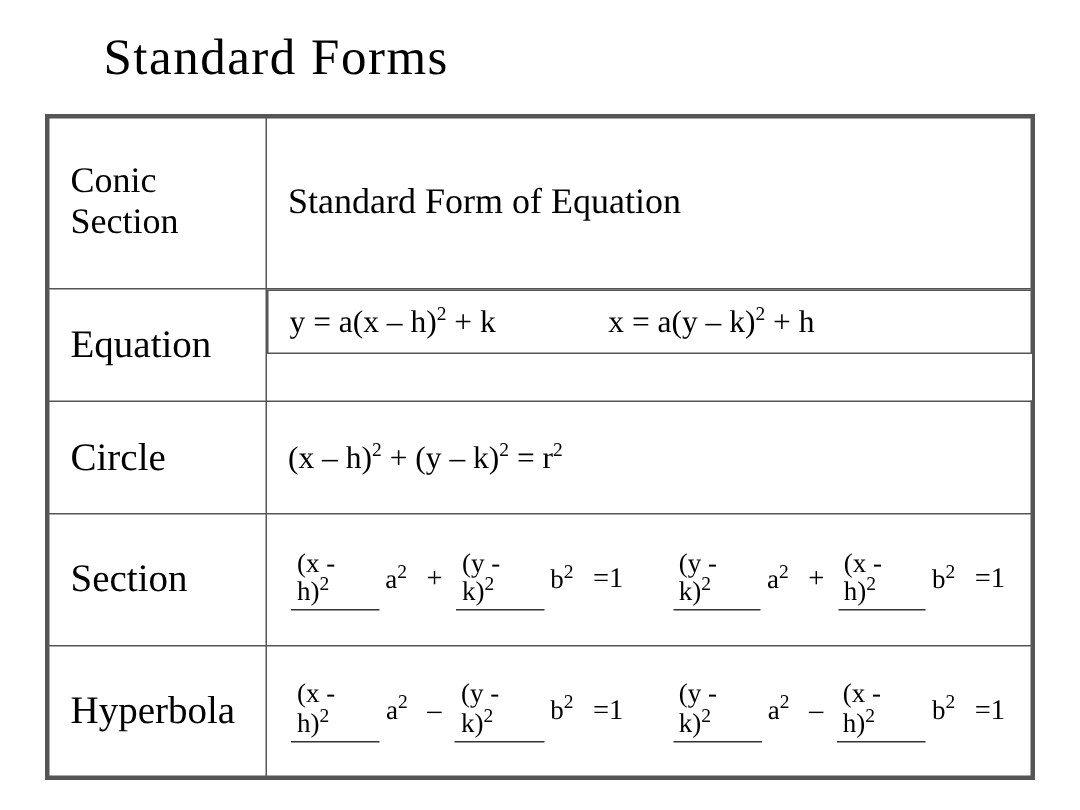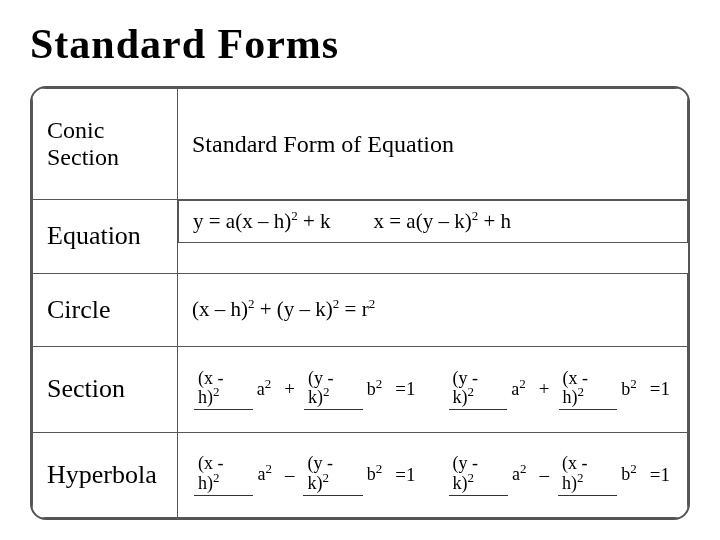--- a/index.html
+++ b/index.html
@@ -21,37 +21,38 @@
     }
 
     .title-row {
       display: flex;
       align-items: baseline;
       margin-bottom: 18px;
       gap: 16px;
     }
 
     .main-title {
-      font-size: 42px;
-      font-weight: bold;
+      font-size: 34px;
+      font-weight: normal;
       letter-spacing: 1px;
+      margin-left: 39px;
     }
 
     .subtitle {
       font-size: 22px;
       font-weight: normal;
     }
 
     .smiley {
       font-size: 22px;
     }
 
     .table-wrapper {
       border: 2px solid #555;
-      border-radius: 16px;
+      border-radius: 0;
       overflow: hidden;
       flex: 1;
     }
 
     table {
       width: 100%;
       height: 100%;
       border-collapse: collapse;
     }
 
@@ -159,21 +160,21 @@
       <tbody>
 
         <tr>
           <td class="col-section header-cell">Conic Section</td>
           <td class="col-equation header-cell">Standard Form of Equation</td>
         </tr>
 
         <tr class="row-parabola">
           <td class="col-section">Equation</td>
           <td class="col-equation">
-            <div style="display:flex; align-items:flex-start; gap:43px;">
+            <div style="display:flex; align-items:flex-start; gap:75px;">
               <span>y = a(x – h)<sup>2</sup> + k</span>
               <span>x = a(y – k)<sup>2</sup> + h</span>
             </div>
           </td>
         </tr>
 
         <tr class="row-circle">
           <td class="col-section">Circle</td>
           <td class="col-equation">
             (x – h)<sup>2</sup> + (y – k)<sup>2</sup> = r<sup>2</sup>

